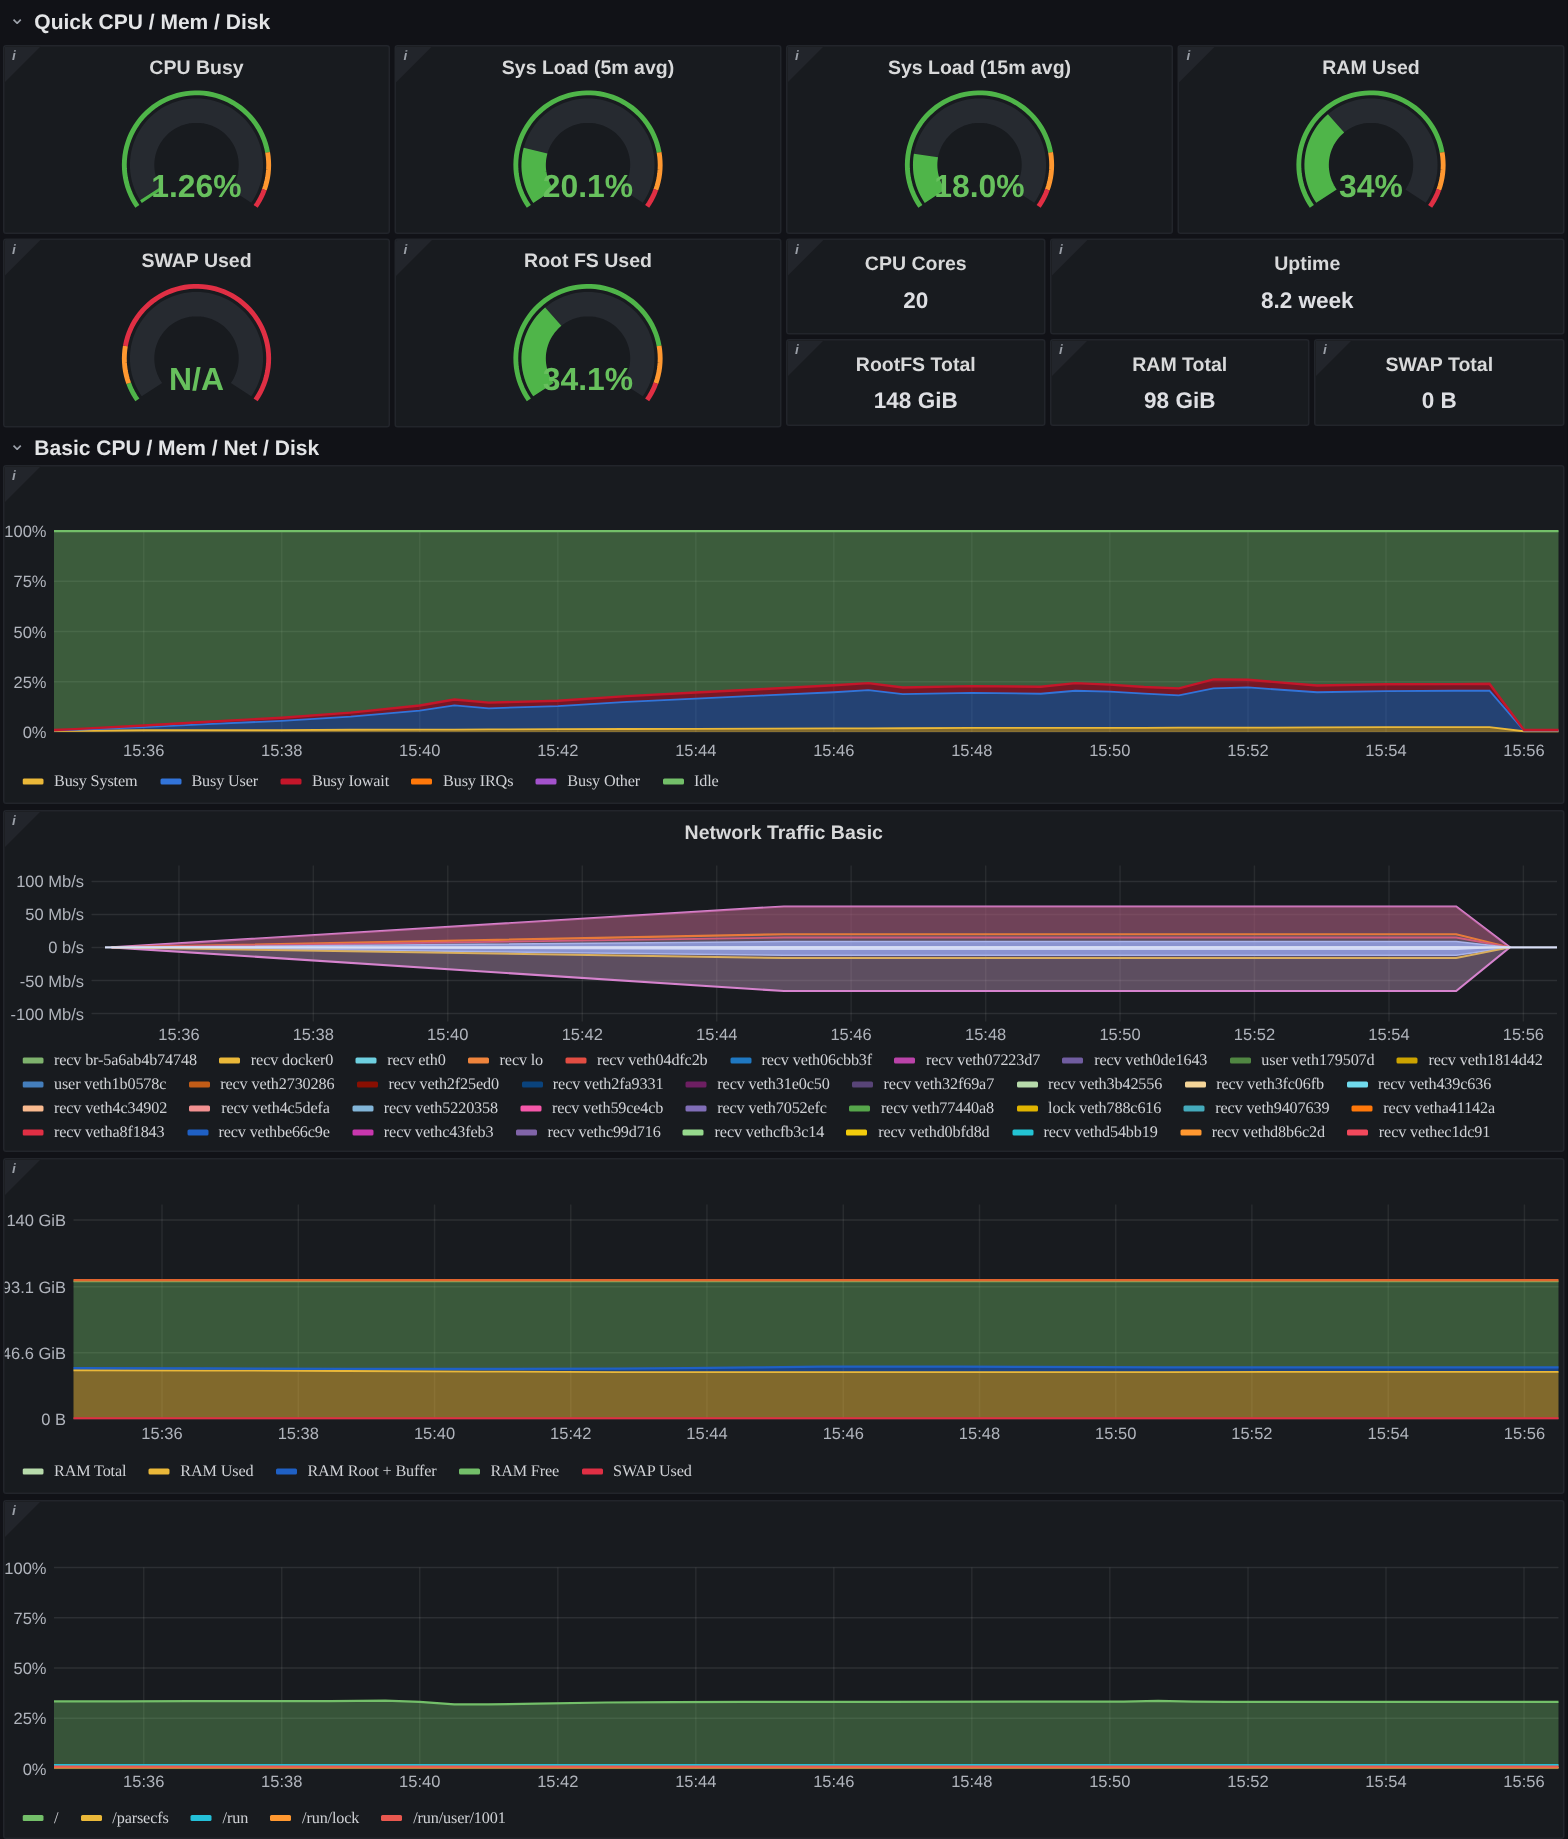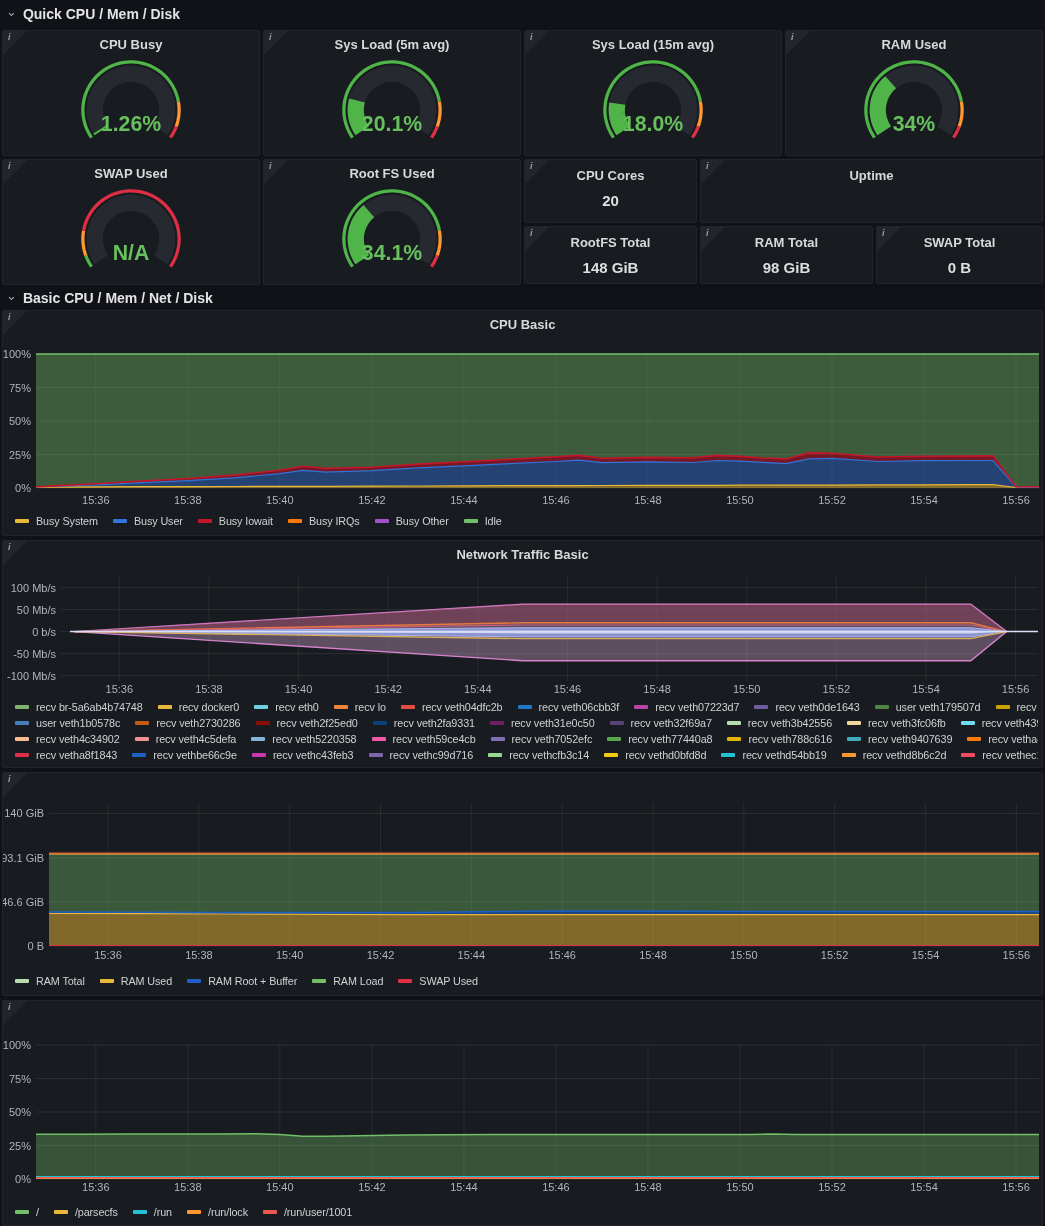--- a/index.html
+++ b/index.html
@@ -18,21 +18,21 @@
   .gauge-wrap { position:absolute; top:24px; left:0; width:100%; text-align:center; }
   .stat-value { position:absolute; top:32px; left:0; width:100%; text-align:center; color:#DEDFE3;
     font-size:15px; font-weight:bold; }
   .stat-panel .ptitle { top:8px; }
   .cmount { position:absolute; top:0; left:0; }
   .cmount svg { display:block; }
   svg text { fill:#B0B4BC; font-family:"Liberation Sans", sans-serif; font-size:11px; }
   .gtext { font-size:17px; font-weight:bold; }
   .legend { position:absolute; left:12px; right:4px; display:flex; align-items:center;
     white-space:nowrap; overflow:hidden; height:16px; }
-  .litem { display:inline-flex; align-items:center; margin-right:15px; cursor:pointer; }
+  .litem { display:inline-flex; align-items:center; margin-right:15px; cursor:pointer;font-family:Liberation Serif, serif; }
   .lswatch { display:inline-block; width:14px; height:4px; border-radius:1px; margin-right:7px; flex:none; }
   .llabel { color:#CFD1D5; font-size:10.8px; letter-spacing:-0.1px; }
 </style>
 </head>
 <body>
 
 <div class="dash">
 
   <div class="section-header" style="top:0">
     <span class="chev">⌄</span>
@@ -128,20 +128,21 @@
           <span class="ci">i</span>
         </div>
         <div class="ptitle">CPU Cores</div>
         <div class="stat-value">20</div>
       </div>
       <div class="panel stat-panel" style="left:700px;top:159px;width:343px;height:64px">
         <div class="corner">
           <span class="ci">i</span>
         </div>
         <div class="ptitle">Uptime</div>
+        <div class="stat-value">8.2 week</div>
       </div>
       <div class="panel stat-panel" style="left:524px;top:226px;width:173px;height:58px">
         <div class="corner">
           <span class="ci">i</span>
         </div>
         <div class="ptitle">RootFS Total</div>
         <div class="stat-value">148 GiB</div>
       </div>
       <div class="panel stat-panel" style="left:700px;top:226px;width:173px;height:58px">
         <div class="corner">
@@ -161,21 +162,20 @@
 
   <div class="section-header" style="top:284px">
     <span class="chev">⌄</span>
     <span>Basic CPU / Mem / Net / Disk</span>
   </div>
 
   <div class="panel" id="panel-cpu" style="left:2px;top:310px;width:1041px;height:226px">
     <div class="corner">
         <span class="ci">i</span>
       </div>
-    <div class="ptitle">CPU Basic</div>
     <div class="cmount" id="cpu-mount">
         <svg width="1041" height="198">
           <line x1="92.8" y1="43" x2="92.8" y2="177" stroke="rgba(255,255,255,0.07)"></line>
           <line x1="184.8" y1="43" x2="184.8" y2="177" stroke="rgba(255,255,255,0.07)"></line>
           <line x1="276.8" y1="43" x2="276.8" y2="177" stroke="rgba(255,255,255,0.07)"></line>
           <line x1="368.9" y1="43" x2="368.9" y2="177" stroke="rgba(255,255,255,0.07)"></line>
           <line x1="460.9" y1="43" x2="460.9" y2="177" stroke="rgba(255,255,255,0.07)"></line>
           <line x1="552.9" y1="43" x2="552.9" y2="177" stroke="rgba(255,255,255,0.07)"></line>
           <line x1="644.9" y1="43" x2="644.9" y2="177" stroke="rgba(255,255,255,0.07)"></line>
           <line x1="736.9" y1="43" x2="736.9" y2="177" stroke="rgba(255,255,255,0.07)"></line>
@@ -392,21 +392,21 @@
         <span class="litem">
           <span class="lswatch" style="background:#806EB7"></span>
           <span class="llabel">recv veth7052efc</span>
         </span>
         <span class="litem">
           <span class="lswatch" style="background:#56A64B"></span>
           <span class="llabel">recv veth77440a8</span>
         </span>
         <span class="litem">
           <span class="lswatch" style="background:#E0B400"></span>
-          <span class="llabel">recv veth788c616</span>
+          <span class="llabel">lock veth788c616</span>
         </span>
         <span class="litem">
           <span class="lswatch" style="background:#44AABB"></span>
           <span class="llabel">recv veth9407639</span>
         </span>
         <span class="litem">
           <span class="lswatch" style="background:#FF780A"></span>
           <span class="llabel">recv vetha41142a</span>
         </span>
       </div>
@@ -504,21 +504,21 @@
         <span class="litem">
           <span class="lswatch" style="background:#EAB839"></span>
           <span class="llabel">RAM Used</span>
         </span>
         <span class="litem">
           <span class="lswatch" style="background:#1F60C4"></span>
           <span class="llabel">RAM Root + Buffer</span>
         </span>
         <span class="litem">
           <span class="lswatch" style="background:#73BF69"></span>
-          <span class="llabel">RAM Load</span>
+          <span class="llabel">RAM Free</span>
         </span>
         <span class="litem">
           <span class="lswatch" style="background:#E02F44"></span>
           <span class="llabel">SWAP Used</span>
         </span>
       </div>
   </div>
 
   <div class="panel" id="panel-disk" style="left:2px;top:1000px;width:1041px;height:226px">
     <div class="corner">

